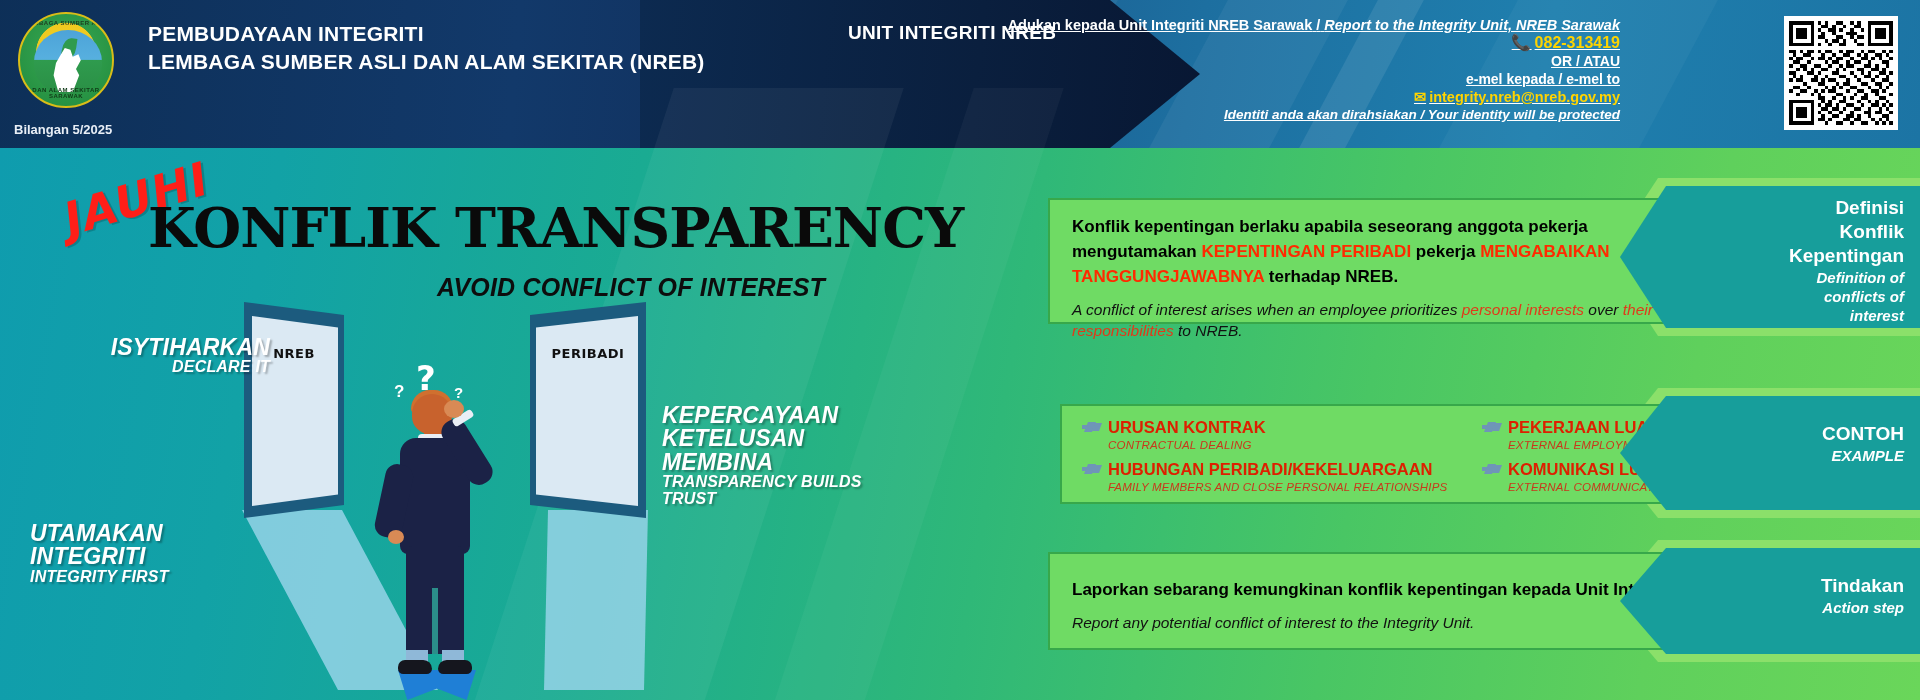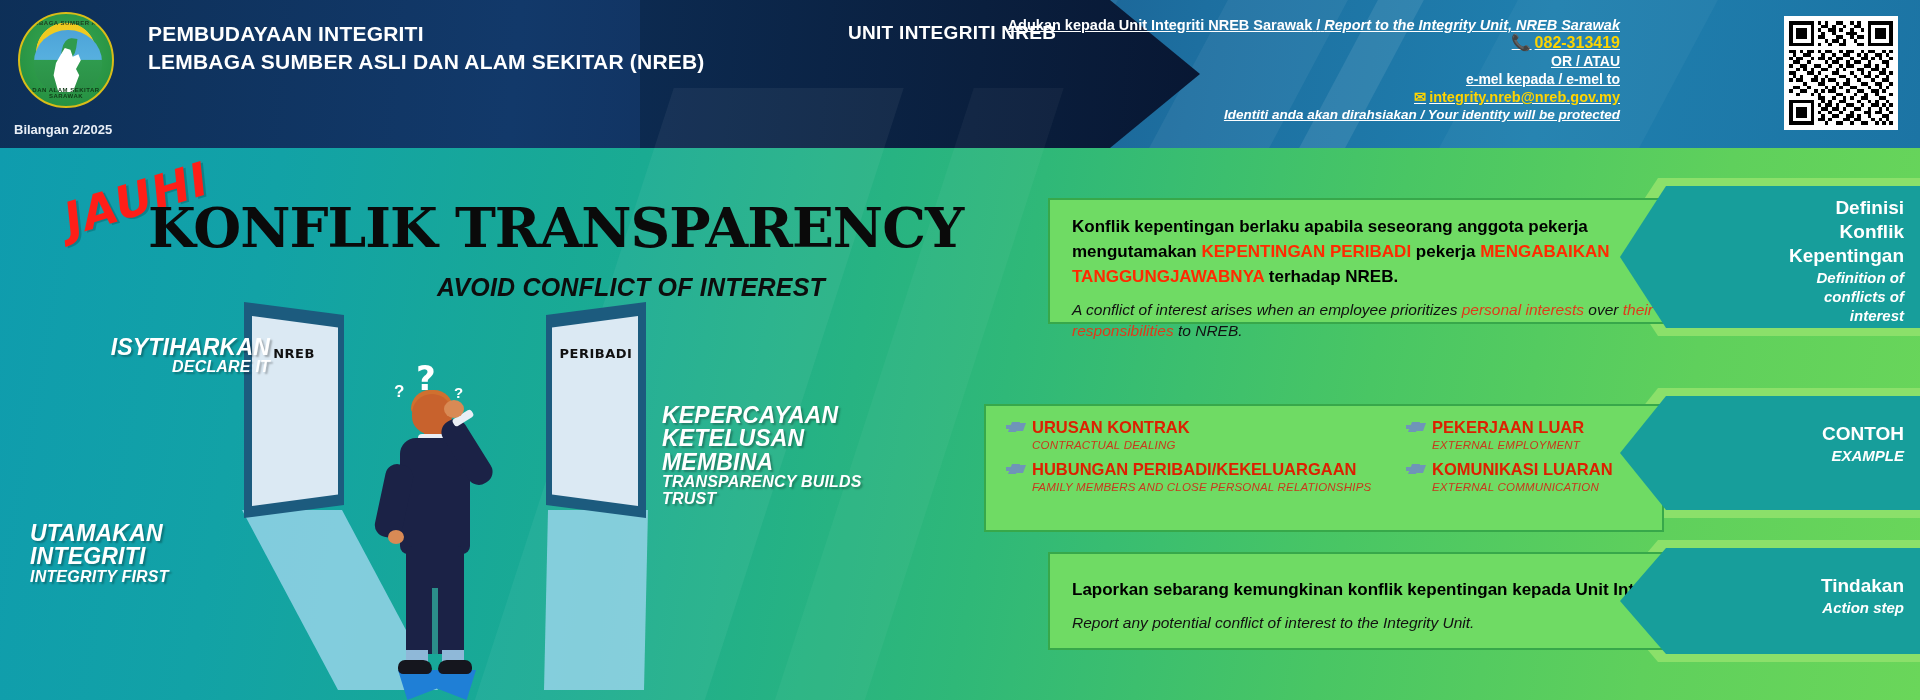--- a/index.html
+++ b/index.html
@@ -152,21 +152,21 @@
   .door .panel { position: absolute; background: #dbe9f3; }
   .door .lbl {
     position: absolute; width: 100%; text-align: center;
     font-family: "DejaVu Sans", sans-serif;
     font-size: 13px; font-weight: bold; color: #111; letter-spacing: .5px;
   }
   .door-l { left: 4px;  top: 14px; width: 100px; height: 216px;
             clip-path: polygon(0 0, 100% 6%, 100% 94%, 0 100%); }
   .door-l .panel { left: 8px; top: 14px; right: 6px; bottom: 12px;
             clip-path: polygon(0 0, 100% 6%, 100% 94%, 0 100%); }
-  .door-r { right: 4px; top: 14px; width: 100px; height: 216px;
+  .door-r { right: 4px; top: 14px; width: 116px; height: 216px;
             clip-path: polygon(0 6%, 100% 0, 100% 100%, 0 94%); }
   .door-r .panel { left: 6px; top: 14px; right: 8px; bottom: 12px;
             clip-path: polygon(0 6%, 100% 0, 100% 100%, 0 94%); }
 
   .lightbeam { position: absolute; background: #95d3e8; opacity: .85; }
   .beam-l { left: 2px; top: 222px; width: 200px; height: 180px;
             clip-path: polygon(0 0, 100px 0, 196px 180px, 96px 180px); }
   .beam-r { right: 2px; top: 222px; width: 200px; height: 180px;
             clip-path: polygon(0 0, 100px 0, 104px 180px, 4px 180px);
             transform: scaleX(-1); }
@@ -220,21 +220,21 @@
   .cap-trust     { left: 662px; top: 404px; width: 240px; }
   .cap-integrity { left: 30px;  top: 522px; text-align: left; width: 220px; }
 
   
   .card {
     position: absolute;
     background: #6fdb64;
     border: 2px solid #37a84a;
   }
   .card-1 { left: 1048px; top: 198px; width: 680px; height: 126px; }
-  .card-2 { left: 984px; top: 404px; width: 680px; height: 128px; }
+  .card-2 { left: 1060px; top: 404px; width: 680px; height: 100px; }
   .card-3 { left: 1048px; top: 552px; width: 680px; height: 98px; }
 
   .c1-line { color: #000; font-size: 17px; font-weight: bold; line-height: 25px; }
   .c1-body { position: absolute; left: 22px; top: 14px; right: 18px; }
   .rd { color: #ff2a00; }
   .c1-en {
     margin-top: 10px; font-style: italic; font-size: 15.5px; color: #111; line-height: 21px;
   }
   .c1-en .rd2 { color: #e03a1a; }
 
@@ -299,21 +299,21 @@
       <div class="leaf"></div>
       <div class="hand"></div>
       <div class="ring-txt-bot">DAN ALAM SEKITAR SARAWAK</div>
     </div>
 
     <div class="hdr-title-wrap">
       <div class="hdr-title-1">PEMBUDAYAAN INTEGRITI</div>
       <div class="hdr-title-2">LEMBAGA SUMBER ASLI DAN ALAM SEKITAR (NREB)</div>
     </div>
 
-    <div class="bilangan">Bilangan 2/2025</div>
+    <div class="bilangan">Bilangan 5/2025</div>
 
     <div class="hdr-center">UNIT INTEGRITI NREB</div>
 
     <div class="hdr-contact">
       <div class="line-a">
         <span>Adukan kepada Unit Integriti NREB Sarawak</span>
         <span>/</span>
         <i>Report to the Integrity Unit, NREB Sarawak</i>
       </div>
       <div class="phone">

